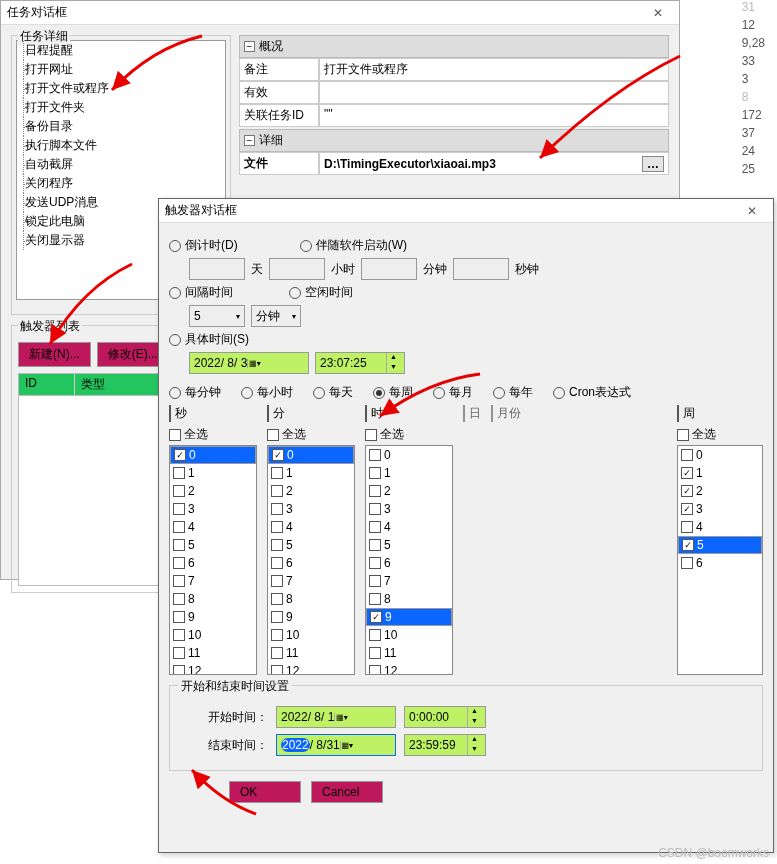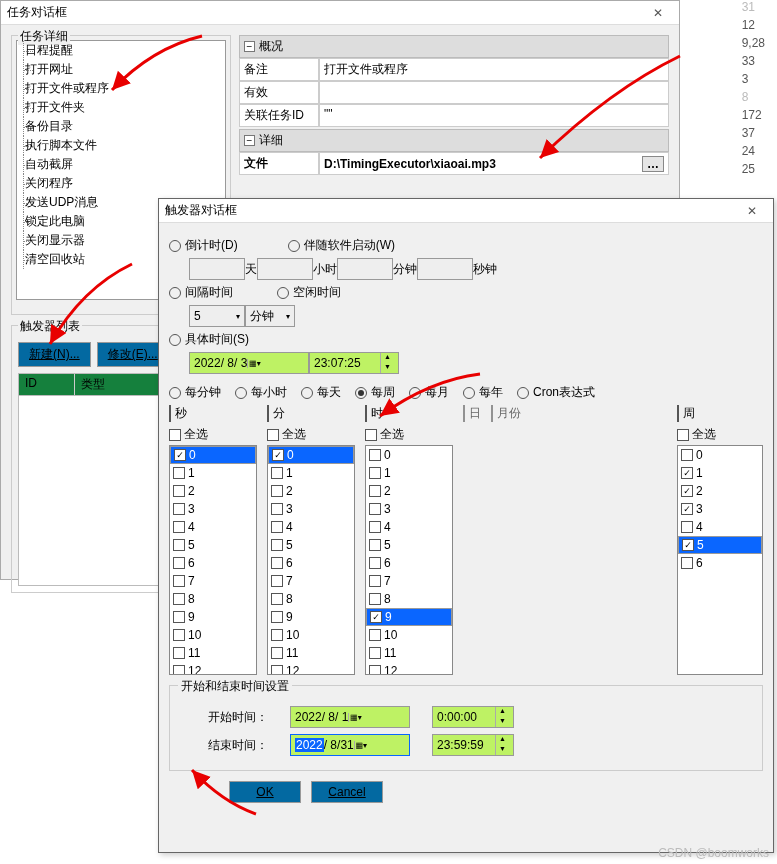--- a/index.html
+++ b/index.html
@@ -38,33 +38,33 @@
     background: #ddd; padding: 2px 4px; display: flex; align-items: center; gap: 4px;
     border: 1px solid #bbb;
   }
   .minus { width: 11px; height: 11px; border: 1px solid #777; background: #fff; display: inline-flex; align-items: center; justify-content: center; line-height: 1; font-size: 10px; }
   .prop-row { display: flex; }
   .prop-row .k { width: 80px; padding: 2px 4px; border: 1px solid #ccc; background: #fff; }
   .prop-row .v { flex: 1; padding: 2px 4px; border: 1px solid #ccc; background: #fff; }
   .prop-row.bold .k, .prop-row.bold .v { font-weight: bold; }
   .btn-row { display: flex; gap: 6px; margin-top: 6px; }
   .btn {
-    background: #0369a1; border: 1px solid #999; padding: 3px 10px; cursor: pointer;
-    min-width: 68px; text-align: center; text-decoration: underline;
-  }
-  .grid-head { display: flex; background: #15803d; border: 1px solid #bbb; margin-top: 6px; }
+    background: #be185d; border: 1px solid #999; padding: 3px 10px; cursor: pointer;
+    min-width: 68px; 
+  }
+  .grid-head { display: flex; background: #22c55e; border: 1px solid #bbb; margin-top: 6px; }
   .grid-head div { padding: 2px 6px; border-right: 1px solid #ccc; }
 
   
   .trigger-dialog {
     position: absolute; top: 198px; left: 158px; width: 616px; height: 655px;
     background: #f0f0f0; border: 1px solid #666; box-shadow: 2px 2px 6px rgba(0,0,0,.2);
   }
   .trigger-body { padding: 10px; }
-  .row { display: flex; align-items: center; margin: 4px 0; }
+  .row { display: flex; align-items: center; gap: 6px; margin: 4px 0; }
   .radio { width: 12px; height: 12px; border-radius: 50%; border: 1px solid #555; display: inline-block; position: relative; }
   .radio.on::after { content: ""; position: absolute; inset: 2px; background: #333; border-radius: 50%; }
   .radio-wrap { display: inline-flex; align-items: center; gap: 4px; margin-right: 10px; }
   .inp {
     background: #bef264; border: 1px solid #999; height: 22px; padding: 0 4px;
     display: inline-flex; align-items: center;
   }
   .inp.dis { background: #eee; color: #888; }
   .spin {
     border-left: 1px solid #aaa; width: 14px; height: 100%;
@@ -83,24 +83,24 @@
   .listbox.wide { width: 86px; }
   .li { display: flex; align-items: center; gap: 3px; padding: 0 3px; height: 18px; }
   .li.sel { background: #0a66ff; color: #fff; }
   .cb { width: 12px; height: 12px; border: 1px solid #555; background: #fff; display: inline-flex; align-items: center; justify-content: center; font-size: 9px; }
   .cb.on::after { content: "✓"; color: #000; }
   .li.sel .cb.on::after { color: #000; }
   .li.sel .cb { background: #fff; }
   .allrow { display: flex; align-items: center; gap: 3px; margin-bottom: 2px; }
   .time-fs { border: 1px solid #ccc; margin-top: 10px; padding: 14px 8px 8px; position: relative; }
   .time-fs .leg { position: absolute; top: -8px; left: 8px; background: #f0f0f0; padding: 0 3px; }
-  .trow { display: flex; align-items: center; gap: 22px; margin: 6px 0; }
+  .trow { display: flex; align-items: center; gap: 8px; margin: 6px 0; }
   .trow .lab { width: 90px; text-align: right; }
   .dateinp { width: 120px; display: flex; }
-  .dateinp.hl span.h { background: #0a66ff; color: #fff; padding: 0 1px; }
+  .dateinp.hl span.h { background: #0a66ff; color: #fff; padding: 0 1px; border-radius: 7px; }
   .drop { width: 14px; border-left: 1px solid #aaa; text-align: center; font-size: 8px; }
   .actions { display: flex; gap: 10px; margin-top: 10px; }
   .actions .btn { min-width: 72px; }
 
   
   .sidelist { position: absolute; right: 12px; top: 0; color: #555; }
   .sidelist div { height: 18px; } 
 
   .watermark { position: absolute; right: 8px; bottom: 4px; color: #bbb; font-size: 12px; }
 
@@ -138,21 +138,20 @@
             <div class="tree-item">打开网址</div>
             <div class="tree-item">打开文件或程序</div>
             <div class="tree-item">打开文件夹</div>
             <div class="tree-item">备份目录</div>
             <div class="tree-item">执行脚本文件</div>
             <div class="tree-item">自动截屏</div>
             <div class="tree-item">关闭程序</div>
             <div class="tree-item">发送UDP消息</div>
             <div class="tree-item">锁定此电脑</div>
             <div class="tree-item">关闭显示器</div>
-            <div class="tree-item">清空回收站</div>
           </div>
       </div>
       <div class="fieldset" style="margin-top:10px; padding:10px 6px 6px;">
         <span class="fieldset-title">触发器列表</span>
         <div class="btn-row">
           <div class="btn">新建(N)...</div>
           <div class="btn">修改(E)...</div>
         </div>
         <div class="grid-head">
           <div style="width:56px">ID</div>

